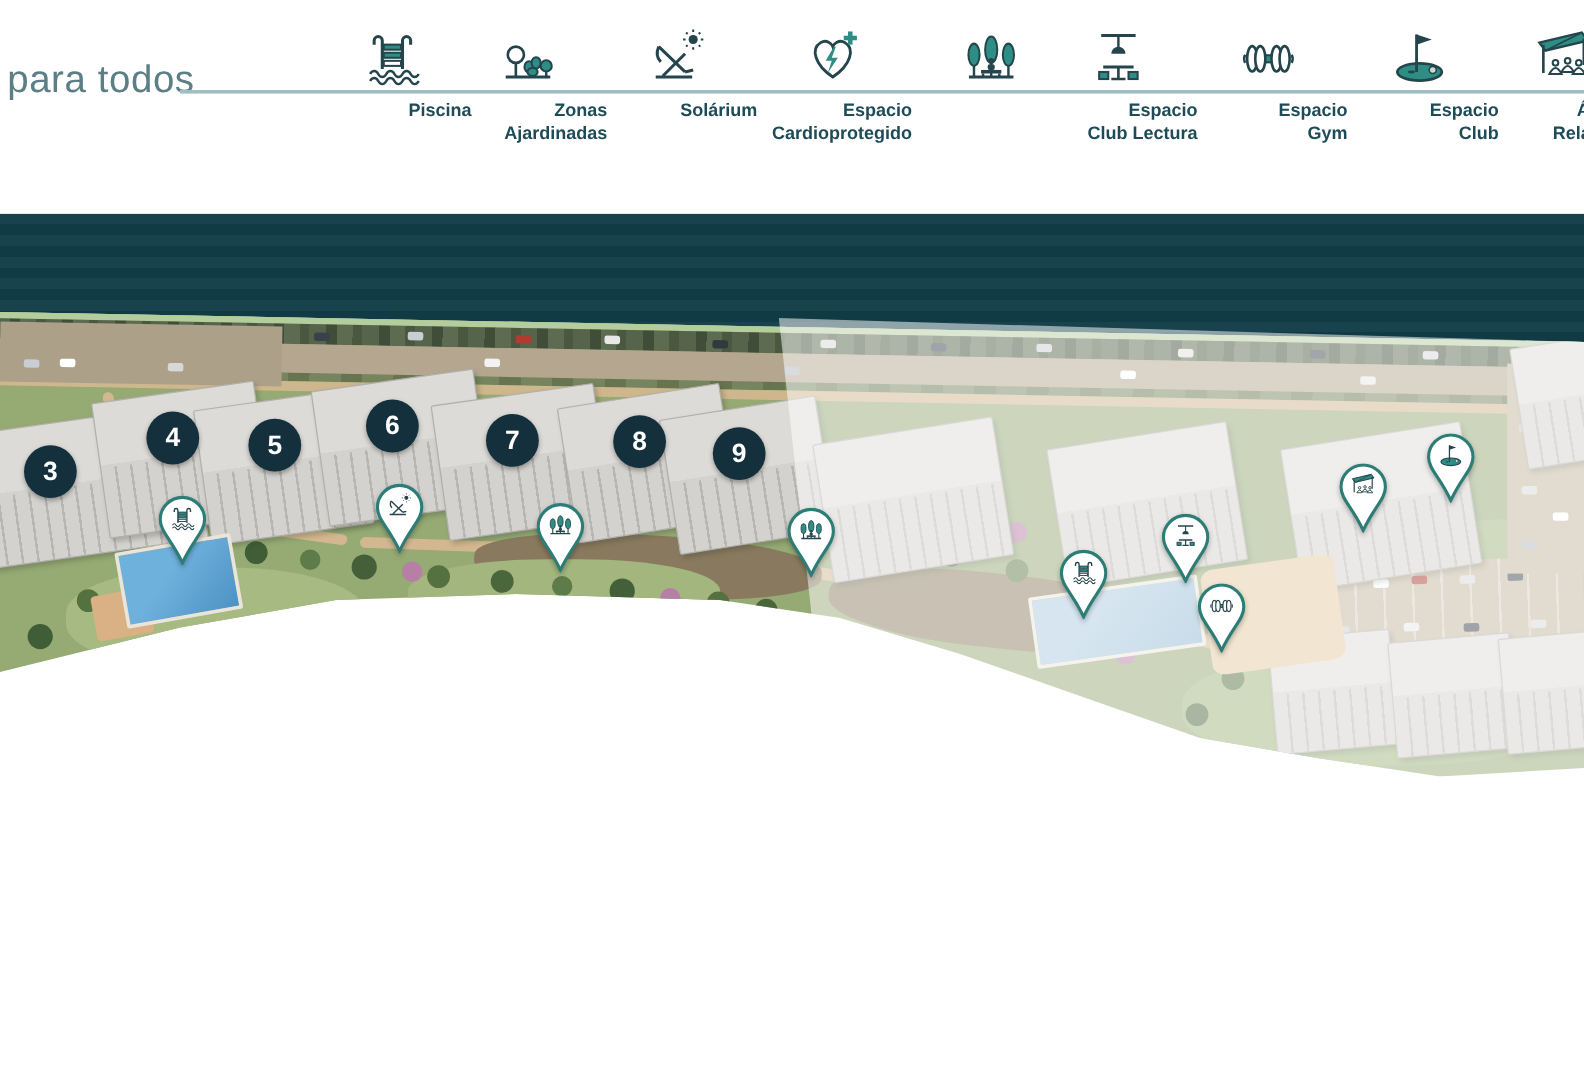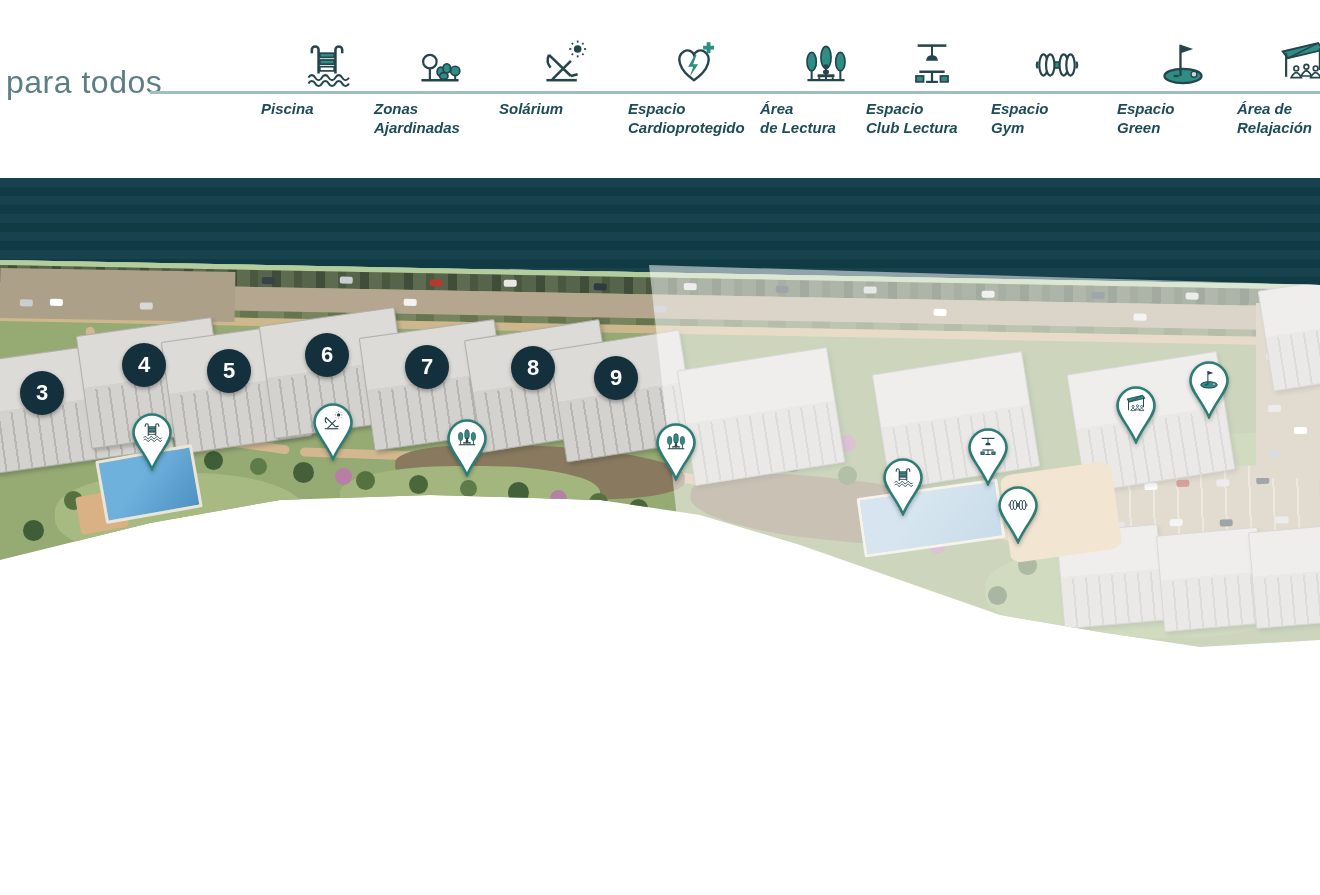--- a/index.html
+++ b/index.html
@@ -1,26 +1,26 @@
 <!DOCTYPE html>
 <html><head>
 <meta charset="utf-8">
 <style>
   html,body{margin:0;padding:0;background:#ffffff;}
   #stage{position:relative;width:1320px;height:895px;background:#fff;overflow:hidden;
          font-family:"Liberation Sans","DejaVu Sans",sans-serif;}
   
   .legend{position:absolute;left:0;width:1320px;}
-  #legend-top{top:16px;height:150px;}
+  #legend-top{top:0;height:150px;}
   #legend-bottom{top:700px;height:195px;}
   .legend-title{position:absolute;white-space:nowrap;font-size:32px;}
   #legend-top .legend-title{left:6px;top:48px;color:#5c7e85;font-weight:400;letter-spacing:.5px;}
   .legend-line{position:absolute;left:150px;width:1170px;}
   #legend-top .legend-line{top:75px;height:3px;background:#9fbdc4;}
-  .leg-col{position:absolute;width:132px;text-align:left;font-style:italic;}
+  .leg-col{position:absolute;width:132px;text-align:right;}
   #legend-top .leg-col{top:18px;}
   .icon-wrap{height:58px;display:flex;align-items:flex-end;justify-content:center;}
   .icon-wrap svg{width:54px;height:54px;display:block;}
   .leg-label{margin-top:7px;font-size:15px;font-weight:bold;line-height:19px;}
   #legend-top .leg-label{color:#1d4b57;}
   
   #map{position:absolute;left:0;top:178px;width:1320px;height:540px;overflow:hidden;}
   .sea{position:absolute;inset:0;background:
         repeating-linear-gradient(180deg,rgba(255,255,255,.03) 0 9px,rgba(0,0,0,.05) 9px 18px),
         #113d48;
@@ -209,24 +209,20 @@
           <div>Espacio</div>
           <div>Cardioprotegido</div>
         </div>
       </div>
       <div class="leg-col" style="left: 760px;">
         <div class="icon-wrap">
           <svg viewBox="0 0 64 64">
             <use href="#i-reading"></use>
           </svg>
         </div>
-        <div class="leg-label">
-          <div>Área</div>
-          <div>de Lectura</div>
-        </div>
       </div>
       <div class="leg-col" style="left: 866px;">
         <div class="icon-wrap">
           <svg viewBox="0 0 64 64">
             <use href="#i-social"></use>
           </svg>
         </div>
         <div class="leg-label">
           <div>Espacio</div>
           <div>Club Lectura</div>
@@ -244,21 +240,21 @@
         </div>
       </div>
       <div class="leg-col" style="left: 1117px;">
         <div class="icon-wrap">
           <svg viewBox="0 0 64 64">
             <use href="#i-golf"></use>
           </svg>
         </div>
         <div class="leg-label">
           <div>Espacio</div>
-          <div>Green</div>
+          <div>Club</div>
         </div>
       </div>
       <div class="leg-col" style="left: 1237px;">
         <div class="icon-wrap">
           <svg viewBox="0 0 64 64">
             <use href="#i-zen"></use>
           </svg>
         </div>
         <div class="leg-label">
           <div>Área de</div>

